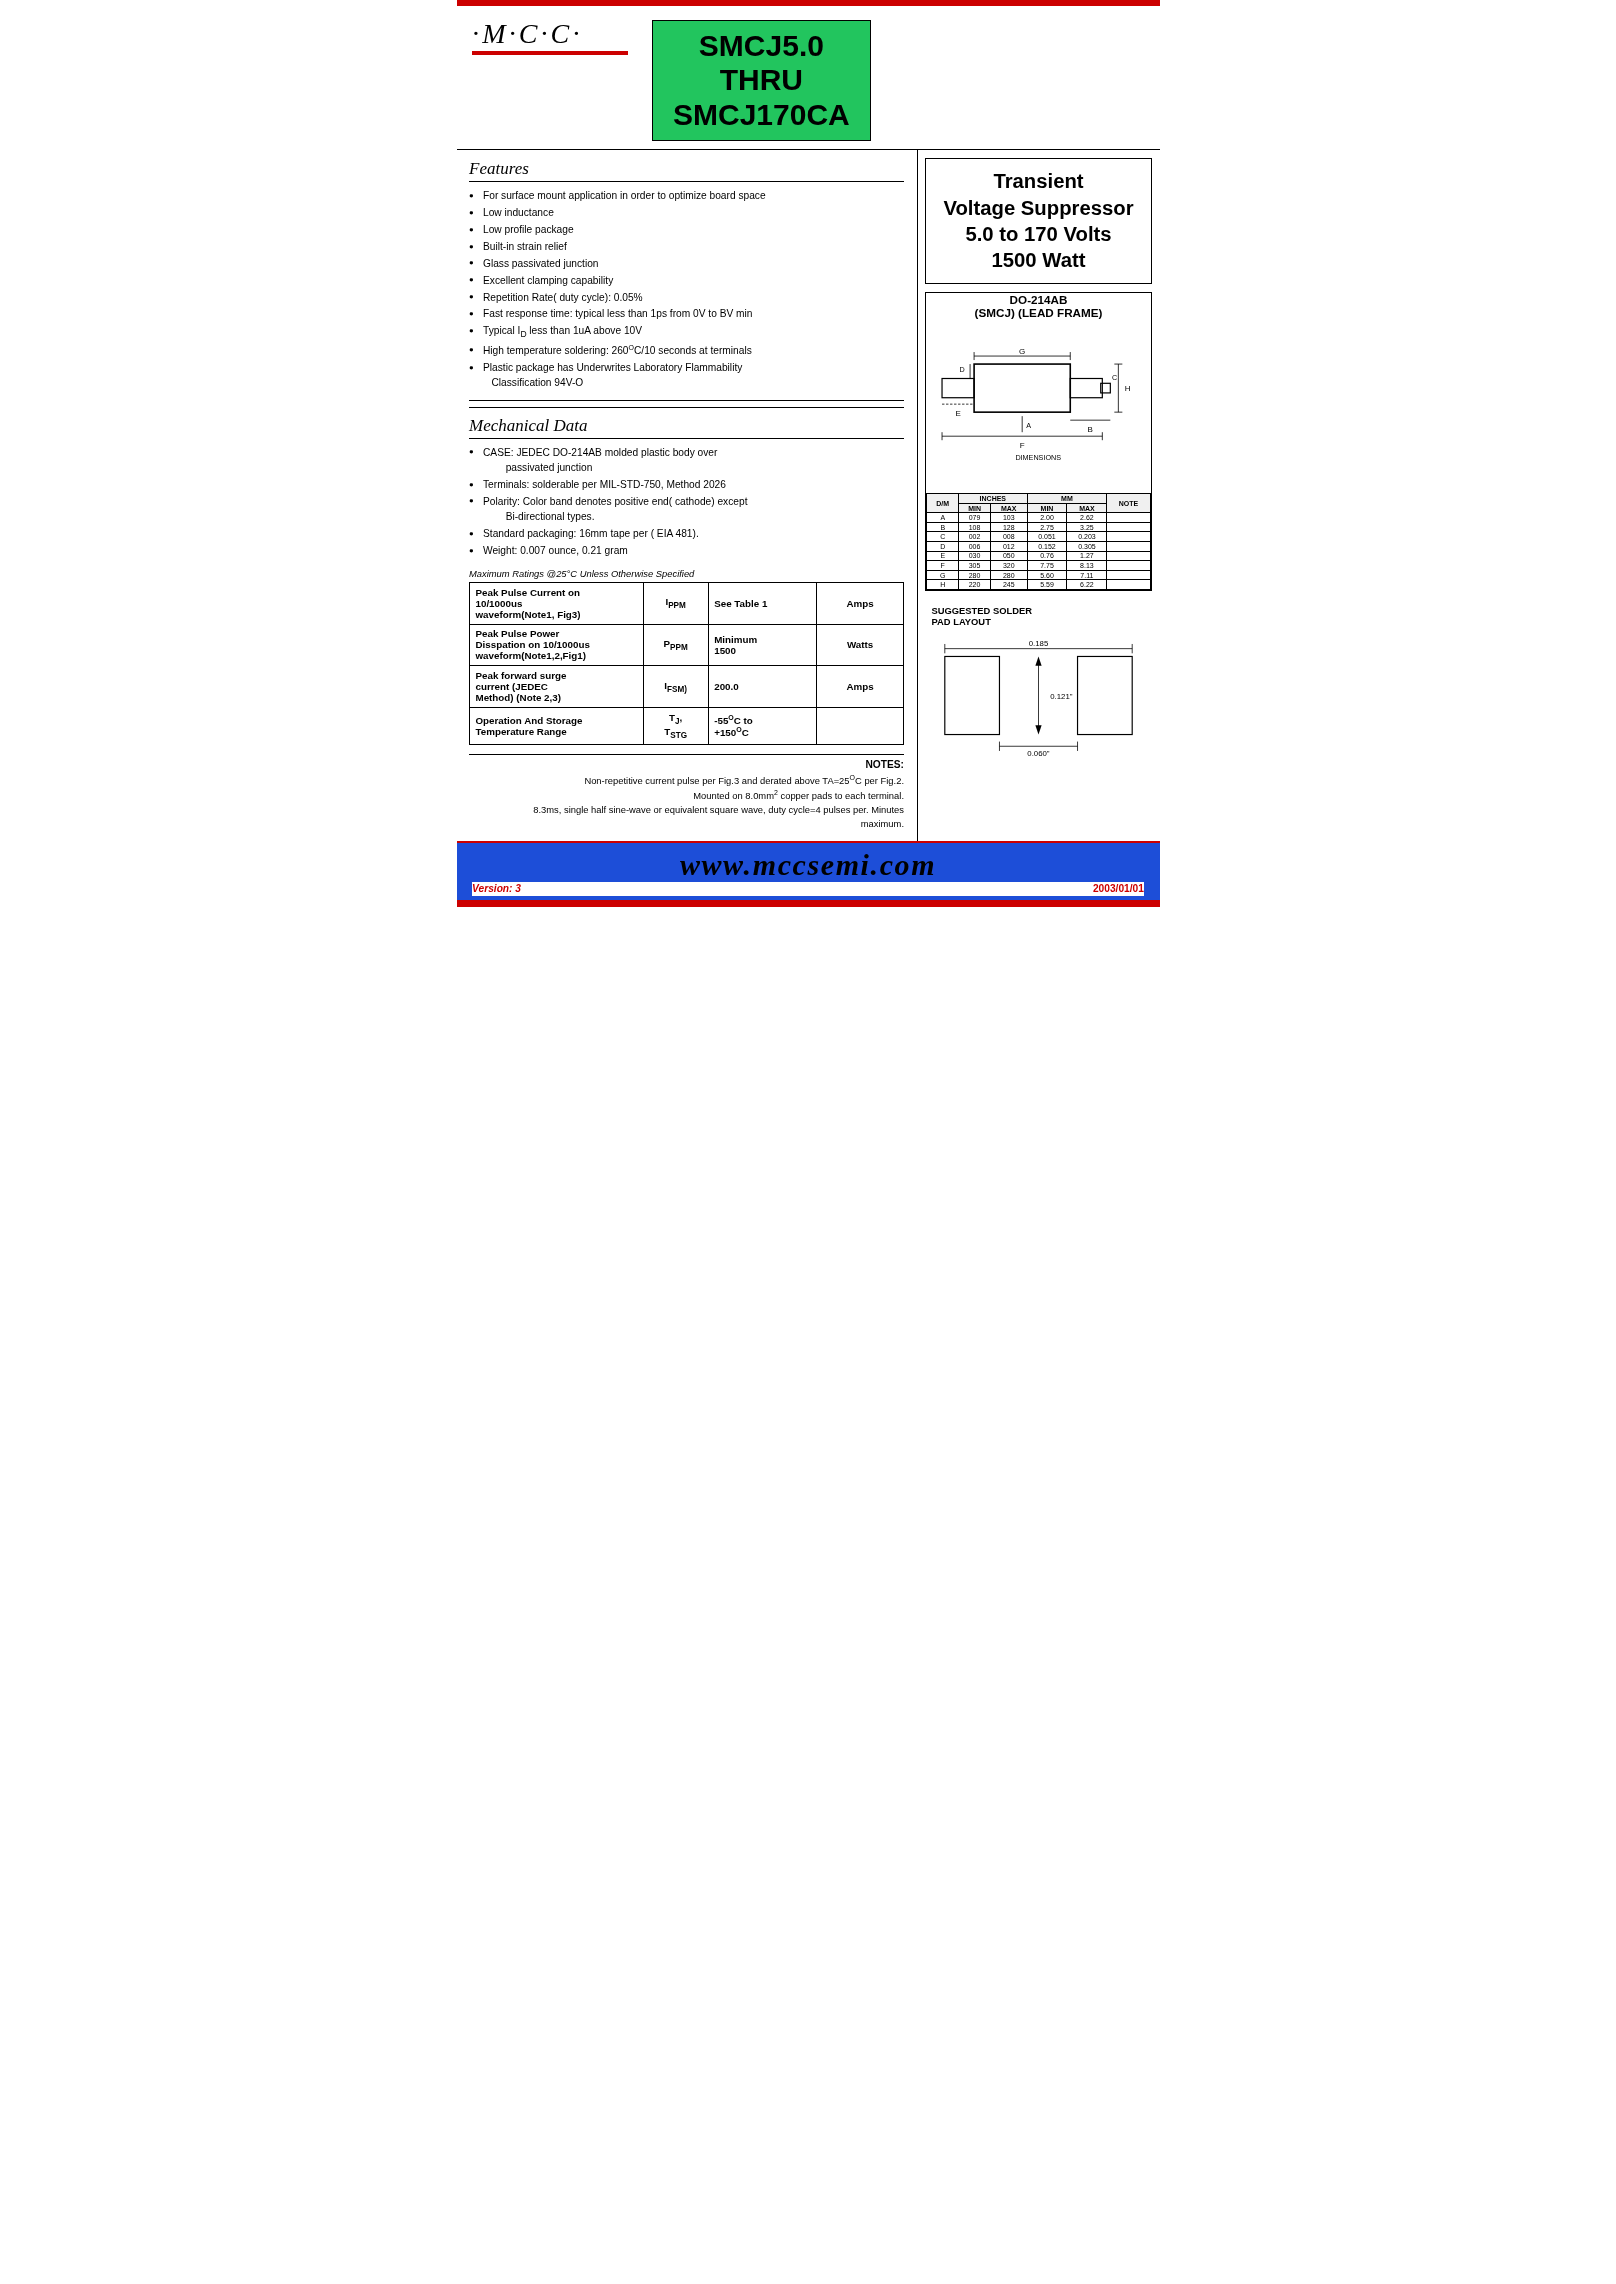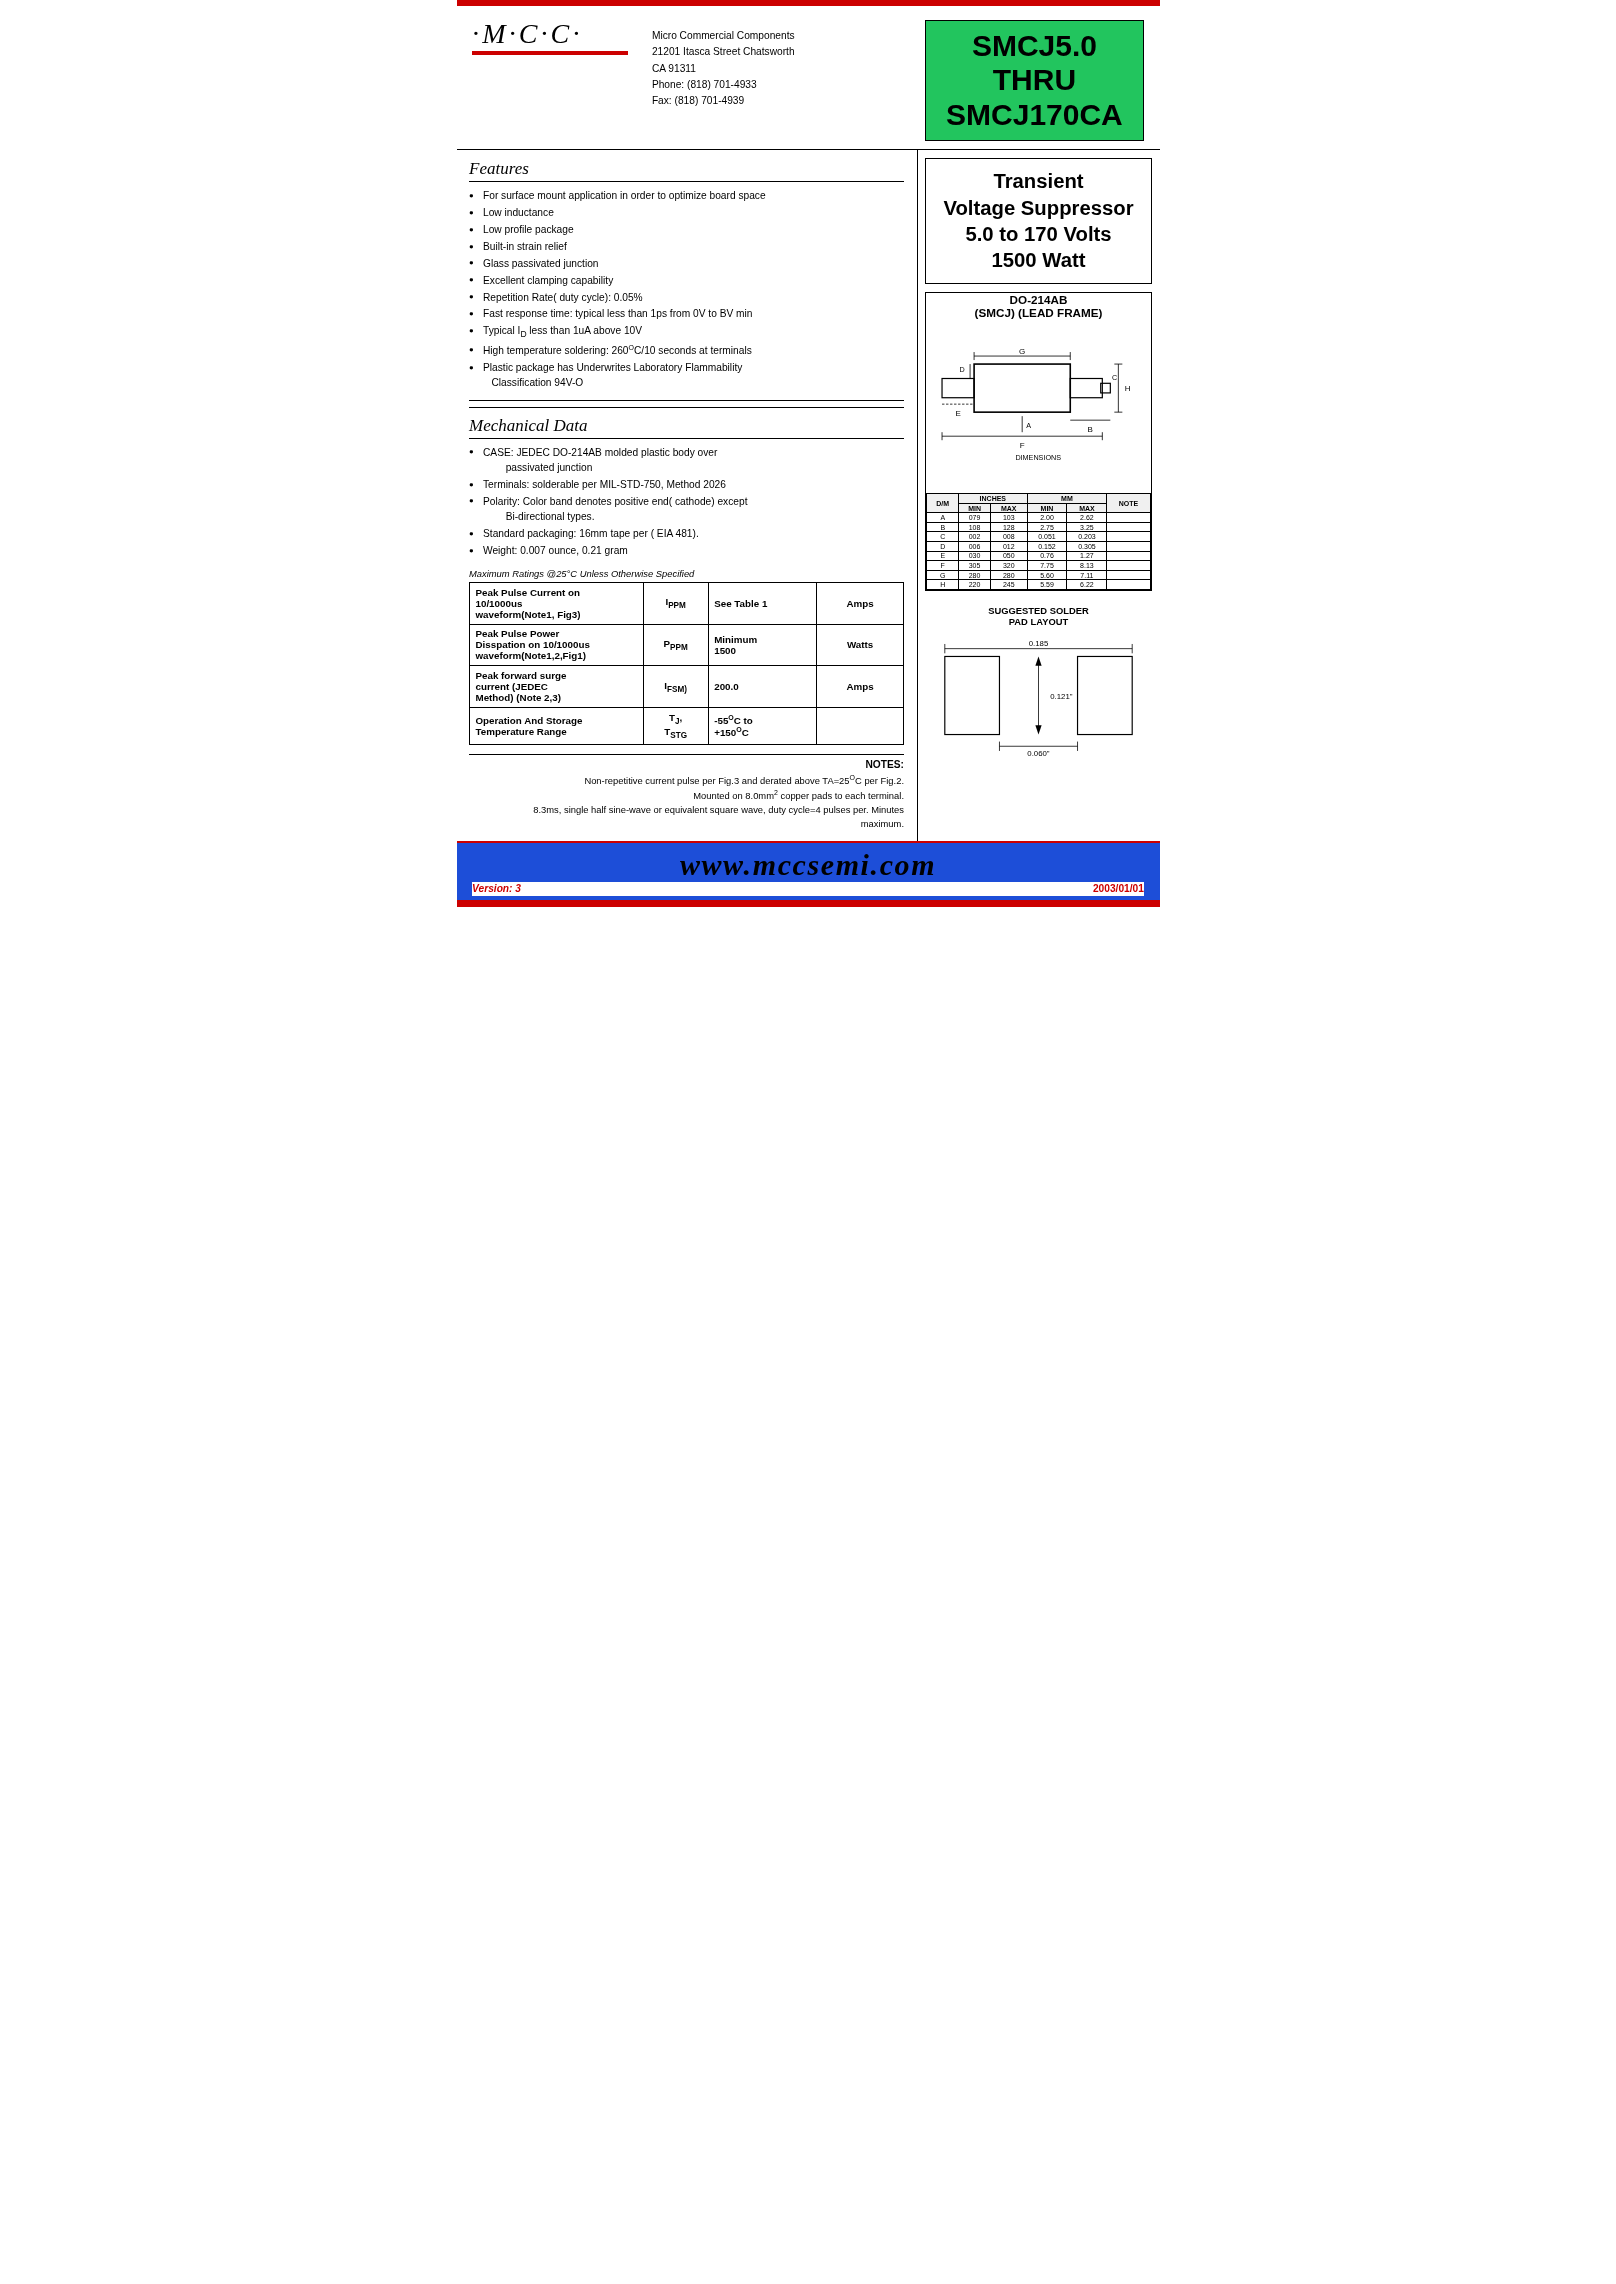--- a/index.html
+++ b/index.html
@@ -170,21 +170,21 @@
 
     
     .solder-box {
       text-align: center;
       padding: 6.2px;
       font-size: 8.6px;
     }
     .solder-box .solder-title {
       font-size: 9.4px;
       font-weight: bold;
-      text-align: center;
+      text-align: left;
       margin-bottom: 6.2px;
     }
 
     
     .mech-section {
       border-top: 1.6px solid #000;
       padding-top: 7.8px;
     }
 
     
@@ -295,27 +295,20 @@
   </style>
 </head>
 <body>
 
 <div class="top-red-bar"></div>
 
 <div class="header-section">
   <div class="logo-area">
     <div class="logo-text">·<em>M·C·C</em>·</div>
     <div class="logo-red-bar"></div>
-  </div>
-  <div class="company-info">
-    <div>Micro Commercial Components</div>
-    <div>21201 Itasca Street Chatsworth</div>
-    <div>CA 91311</div>
-    <div>Phone: (818) 701-4933</div>
-    <div>Fax:    (818) 701-4939</div>
   </div>
   <div class="part-number-box">
     <div class="part-num">
       SMCJ5.0<br>THRU<br>SMCJ170CA
     </div>
   </div>
 </div>
 
 <div class="main-content">
 

